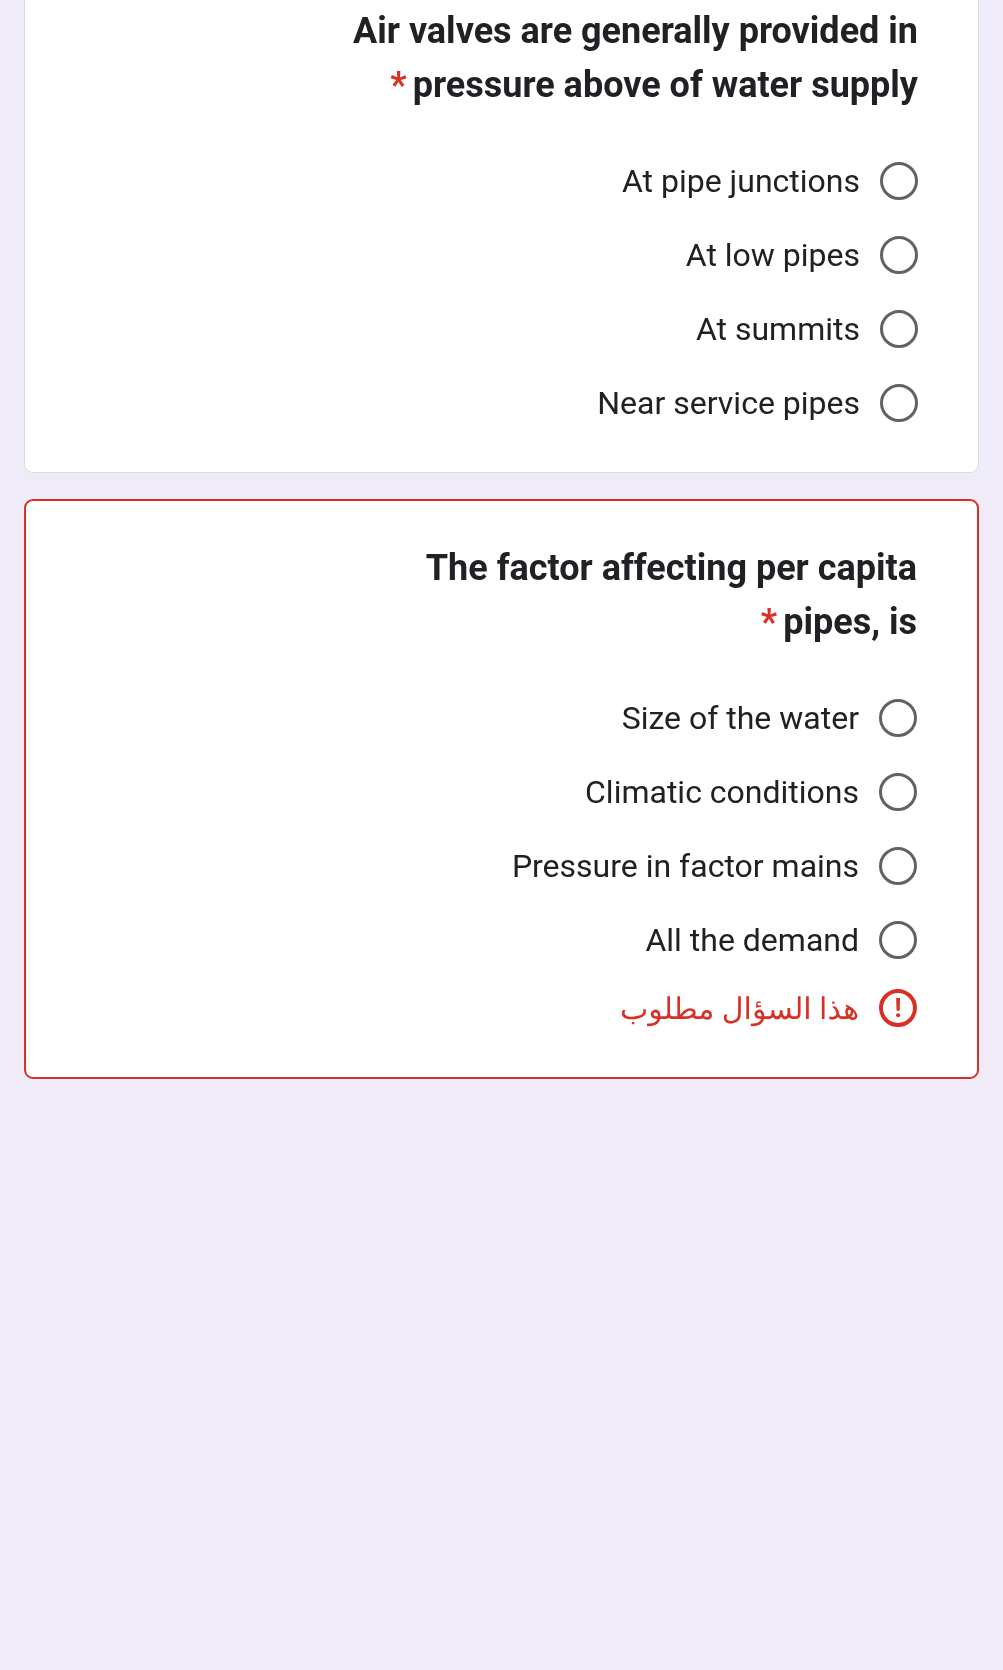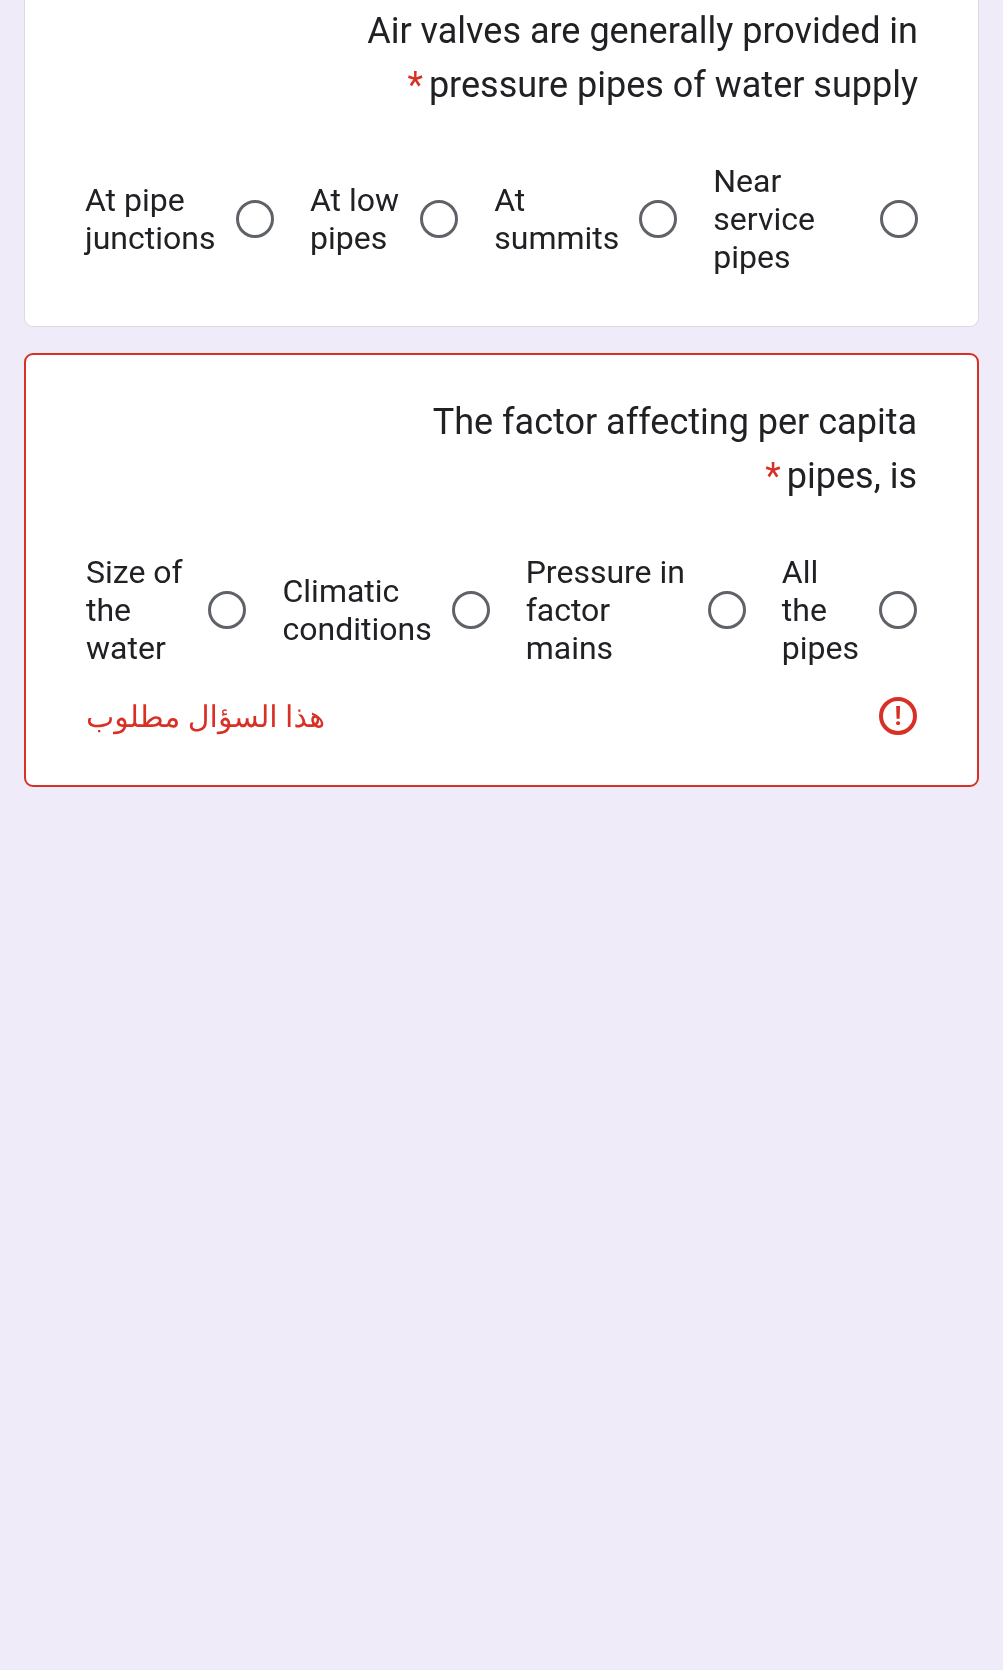--- a/index.html
+++ b/index.html
@@ -29,28 +29,29 @@
     }
     .card.error {
       border: 2px solid #d93025;
     }
     .question-title {
       font-size: 36px;
       color: #202124;
       text-align: right;
       line-height: 1.5;
       margin-bottom: 50px;
-      font-weight: 400;
+      font-weight: 700;
     }
     .required {
       color: #d93025;
       margin-right: 6px;
     }
     .options {
       display: flex;
+      flex-direction: column;
       gap: 36px;
     }
     .option-row {
       display: flex;
       align-items: center;
       justify-content: flex-end;
       gap: 20px;
       cursor: pointer;
     }
     .option-label {
@@ -61,21 +62,21 @@
     .radio-circle {
       width: 38px;
       height: 38px;
       border: 3px solid #5f6368;
       border-radius: 50%;
       flex-shrink: 0;
     }
     .error-row {
       display: flex;
       align-items: center;
-      justify-content: space-between;
+      justify-content: flex-end;
       gap: 20px;
       margin-top: 30px;
     }
     .error-text {
       font-size: 30px;
       color: #d93025;
       direction: rtl;
     }
     .error-icon {
       width: 38px;
@@ -93,21 +94,21 @@
       font-weight: bold;
       line-height: 1;
     }
   </style>
 </head>
 <body>
 
 <div class="card first">
   <div class="question-title">
     Air valves are generally provided in<br>
-    <span class="required">*</span><span>pressure pipes of water supply</span>
+    <span class="required">*</span><span>pressure above of water supply</span>
   </div>
   <div class="options">
     <div class="option-row">
       <span class="option-label">At pipe junctions</span>
       <span class="radio-circle"></span>
     </div>
     <div class="option-row">
       <span class="option-label">At low pipes</span>
       <span class="radio-circle"></span>
     </div>
@@ -134,21 +135,21 @@
     </div>
     <div class="option-row">
       <span class="option-label">Climatic conditions</span>
       <span class="radio-circle"></span>
     </div>
     <div class="option-row">
       <span class="option-label">Pressure in factor mains</span>
       <span class="radio-circle"></span>
     </div>
     <div class="option-row">
-      <span class="option-label">All the pipes</span>
+      <span class="option-label">All the demand</span>
       <span class="radio-circle"></span>
     </div>
   </div>
   <div class="error-row">
     <span class="error-text">هذا السؤال مطلوب</span>
     <span class="error-icon">
       <span class="error-icon-inner">!</span>
     </span>
   </div>
 </div>

